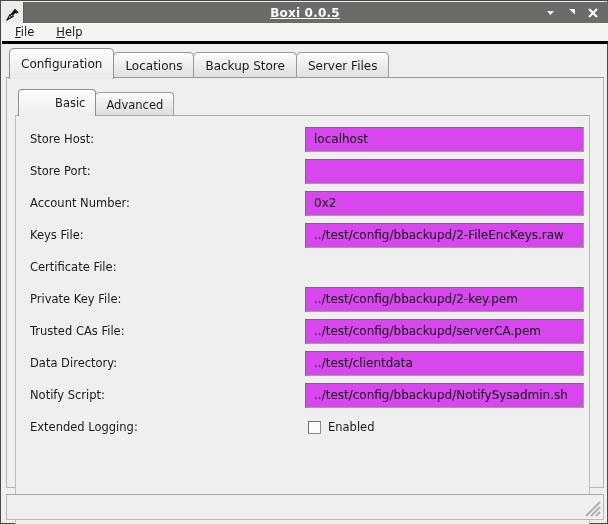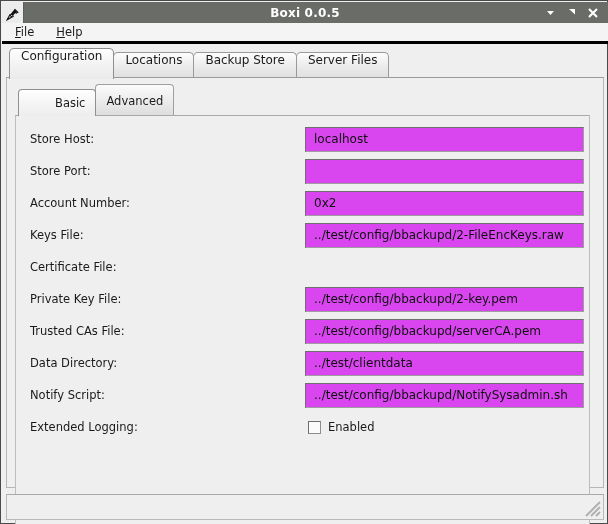--- a/index.html
+++ b/index.html
@@ -53,20 +53,21 @@
     flex: 1;
     text-align: center;
     color: #ffffff;
     font-size: 12px;
     font-weight: bold;
     letter-spacing: 0.2px;
     padding-left: 46px;
     box-sizing: border-box;
     white-space: nowrap;
     overflow: hidden;
+    text-decoration: underline;
   }
   .tb-buttons {
     display: flex;
     align-items: center;
     height: 21px;
     padding-right: 5px;
   }
   .tb-btn {
     width: 21px;
     height: 21px;
@@ -110,20 +111,21 @@
     display: flex;
     align-items: flex-end;
     padding-left: 7px;
     box-sizing: border-box;
   }
   .tab {
     position: relative;
     height: 27px;
     padding: 0 11px;
     display: flex;
+    align-items: center;
     font-size: 12px;
     color: #1b1b1b;
     box-sizing: border-box;
     border: 1px solid #9a9a9a;
     border-bottom: none;
     border-top-left-radius: 5px;
     border-top-right-radius: 5px;
     background: linear-gradient(to bottom, #fdfdfd 0%, #eaeaea 55%, #dedede 100%);
     margin-right: -1px;
     white-space: nowrap;
@@ -153,21 +155,21 @@
     position: absolute;
     left: 9px; top: 84px;
     width: 580px;
     height: 31px;
     display: flex;
     align-items: flex-end;
     padding-left: 8px;
     box-sizing: border-box;
   }
   .subtab {
-    height: 32px;
+    height: 24px;
     padding: 0 10px;
     display: flex;
     align-items: center;
     font-size: 11.5px;
     color: #1b1b1b;
     box-sizing: border-box;
     border: 1px solid #9f9f9f;
     border-bottom: none;
     border-top-left-radius: 4px;
     border-top-right-radius: 4px;

